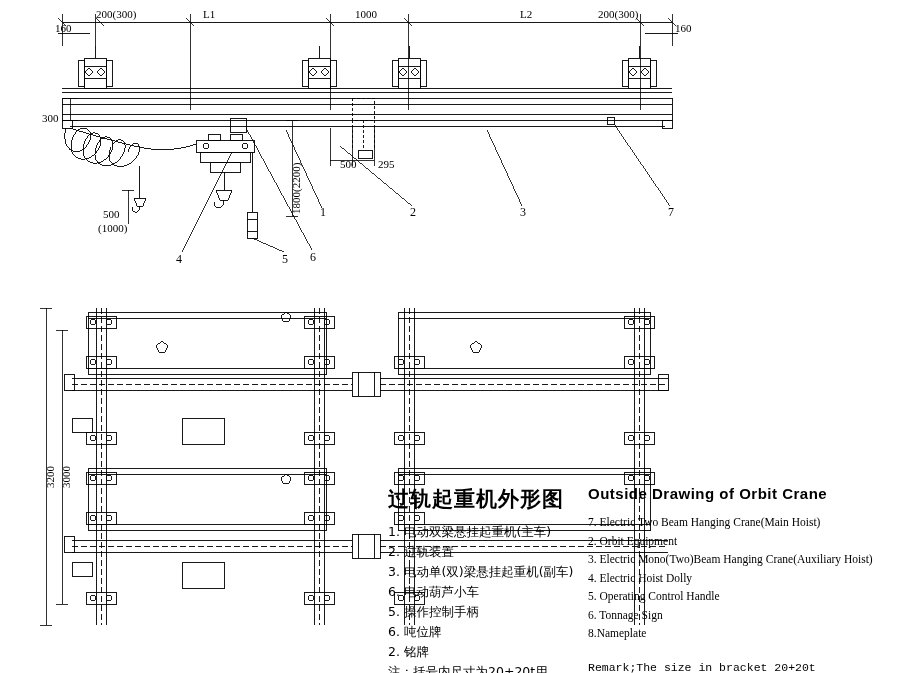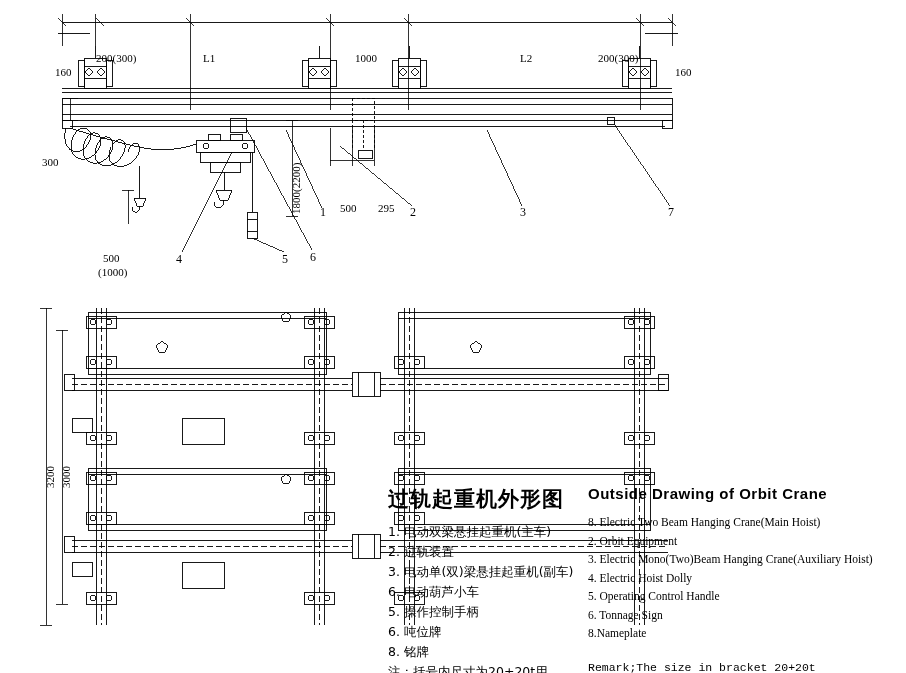--- a/index.html
+++ b/index.html
@@ -2,21 +2,21 @@
 <html><head>
 <meta charset="utf-8">
 <style>
   html,body{margin:0;padding:0;background:#ffffff;}
   body{width:906px;height:673px;position:relative;overflow:hidden;
        font-family:"Liberation Serif",serif;color:#000;}
   #canvas{position:absolute;left:0;top:0;width:906px;height:673px;}
   .txt{position:absolute;white-space:nowrap;}
 
   
-  .dim{font-family:"Liberation Serif",serif;font-size:11px;letter-spacing:0px;margin-top:44px;}
+  .dim{font-family:"Liberation Serif",serif;font-size:11px;letter-spacing:0px;}
   .dimv{font-family:"Liberation Serif",serif;font-size:11px;
         transform-origin:0 0;transform:rotate(-90deg);}
   .lead{font-family:"Liberation Serif",serif;font-size:12px;}
 
   
   .title-cn{font-family:"DejaVu Sans",sans-serif;font-weight:bold;font-size:21px;letter-spacing:1px;}
   .title-en{font-family:Liberation Sans, sans-serif;font-weight:bold;font-size:15px;letter-spacing:0.5px;}
   .item-cn{font-family:"DejaVu Sans",sans-serif;font-size:12.5px;line-height:20px;}
   .item-en{font-family:"Liberation Serif",serif;font-size:11.5px;line-height:18.5px;}
   .note-cn{font-family:"DejaVu Sans",sans-serif;font-size:12.5px;}
@@ -378,28 +378,28 @@
 
 <div class="legend-col" style="left:388px;top:485px;width:190px;">
   <div class="title-cn">过轨起重机外形图</div>
   <div style="height:9px"></div>
   <div class="item-cn">1. 电动双梁悬挂起重机(主车)</div>
   <div class="item-cn">2. 过轨装置</div>
   <div class="item-cn">3. 电动单(双)梁悬挂起重机(副车)</div>
   <div class="item-cn">6. 电动葫芦小车</div>
   <div class="item-cn">5. 操作控制手柄</div>
   <div class="item-cn">6. 吨位牌</div>
-  <div class="item-cn">8. 铭牌</div>
+  <div class="item-cn">2. 铭牌</div>
   <div class="note-cn" style="margin-top:2px;">注：括号内尺寸为20+20t用</div>
 </div>
 
 <div class="legend-col" style="left:588px;top:485px;width:310px;">
   <div class="title-en">Outside Drawing of Orbit Crane</div>
   <div style="height:11px"></div>
-  <div class="item-en">8. Electric Two Beam Hanging Crane(Main Hoist)</div>
+  <div class="item-en">7. Electric Two Beam Hanging Crane(Main Hoist)</div>
   <div class="item-en">2. Orbit Equipment</div>
   <div class="item-en">3. Electric Mono(Two)Beam Hanging Crane(Auxiliary Hoist)</div>
   <div class="item-en">4. Electric Hoist Dolly</div>
   <div class="item-en">5. Operating Control Handle</div>
   <div class="item-en">6. Tonnage Sign</div>
   <div class="item-en">8.Nameplate</div>
   <div class="note-en" style="margin-top:18px;font-family:Liberation Mono, monospace;">Remark;The size in bracket 20+20t</div>
 </div>
 
 </body></html>

